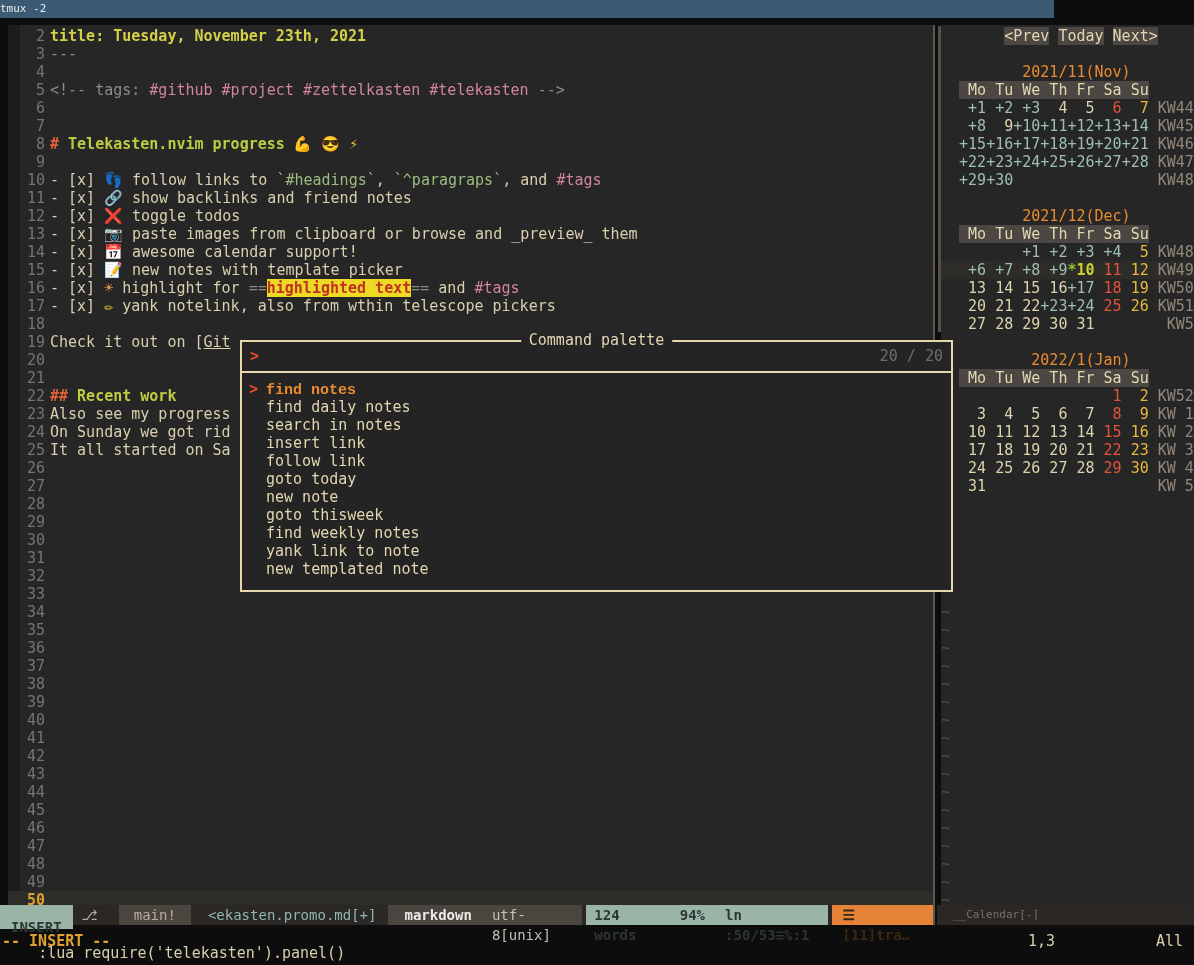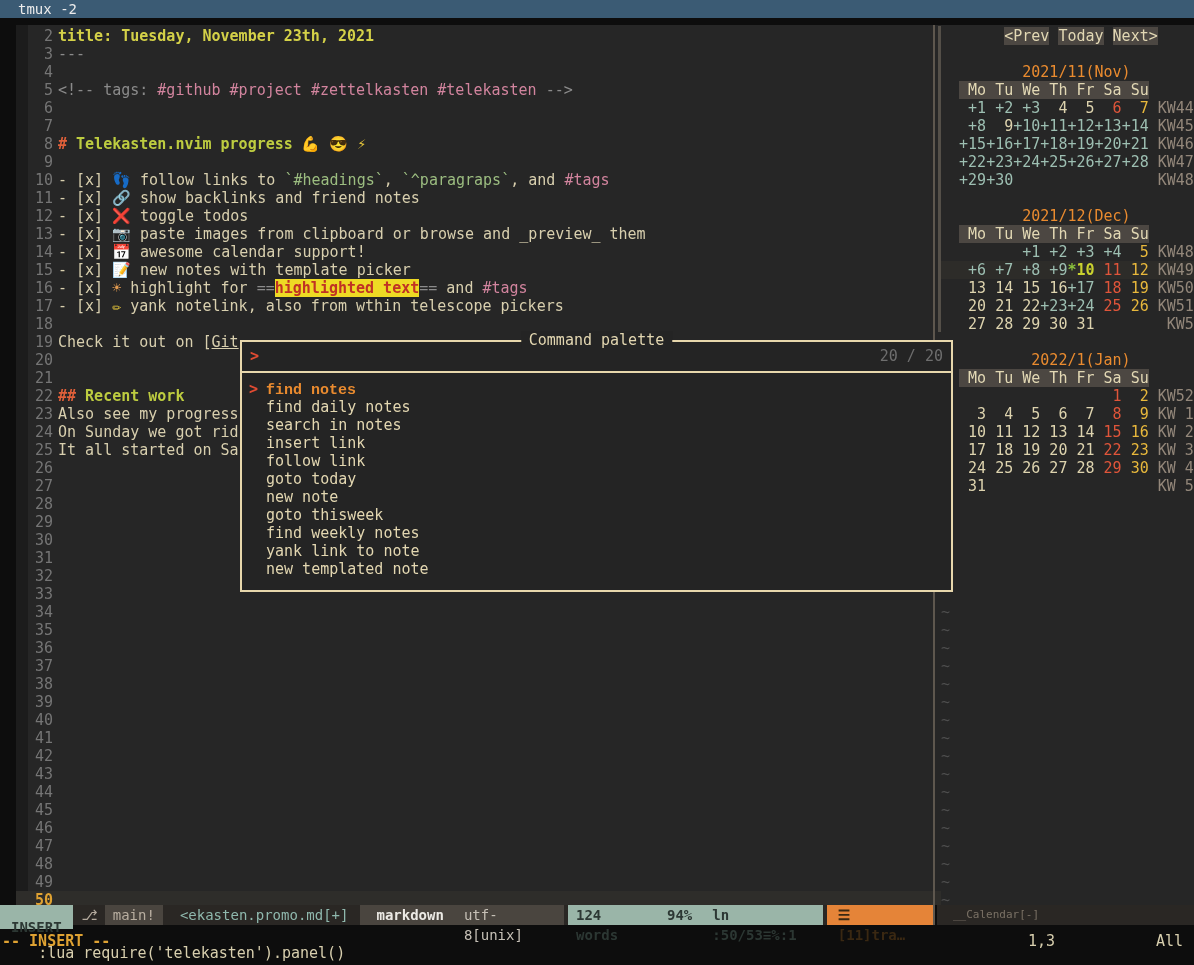--- a/index.html
+++ b/index.html
@@ -1,25 +1,25 @@
 <!DOCTYPE html>
 <html><head>
 <meta charset="utf-8">
 <style>
   * { margin:0; padding:0; box-sizing:border-box; }
   body { background:#000; }
   .screen { position:relative; width:1194px; height:965px; background:#0d0d0d;
             font-family:"DejaVu Sans Mono", monospace; overflow:hidden; }
 
   
-  .tmux-bar { position:absolute; top:0; left:0; width:1194px; height:18px;
-              background:#3b5b74; color:#ececec; font-size:14px; line-height:18px; padding-left:18px; }
-
-  
-  .editor-area { position:absolute; top:25px; left:16px; width:925px; height:880px;
+  .tmux-bar { position:absolute; top:0; left:0; width:1054px; height:18px;
+              background:#3b5b74; color:#ececec; font-size:11px; line-height:18px; padding-left:0; }
+
+  
+  .editor-area { position:absolute; top:25px; left:8px; width:925px; height:880px;
                  background:#262626; overflow:hidden; }
   .gutter-strip { position:absolute; top:0; left:0; width:12px; height:880px; background:#1c1c1c; }
   .lines { position:absolute; top:2px; left:0; width:100%; }
   .line { height:18px; font-size:15px; line-height:18px; white-space:pre; }
   .line .num { display:inline-block; width:37px; text-align:right; color:#757575; margin-right:5px; }
   .cursorline { background:#2e2d2a; }
   .cursorline .num { color:#dfa232; font-weight:bold; }
 
   .sg-t   { color:#d4d148; font-weight:bold; }
   .sg-c   { color:#8b8b8b; }
@@ -70,21 +70,21 @@
   .p-item { position:relative; height:18px; line-height:18px; font-size:15px;
             color:#e3d7b1; padding-left:24px; white-space:pre; }
   .p-marker { position:absolute; left:7px; color:#e14b32; font-weight:bold; }
   .p-item.sel .p-label { color:#ea8b2f; font-weight:bold;font-family:Liberation Mono, monospace; }
 
   
   .statusline { position:absolute; top:905px; left:0; width:933px; height:20px;
                 background:#2a2724; display:flex; align-items:stretch; font-size:14px; line-height:20px; }
   .st-mode  { background:#9ab5a8; color:#2c3733; font-weight:bold; padding:12px 11px; }
   .st-branch-icon { color:#b5ab9e; margin-left:9px; }
-  .st-branch { background:#4a453f; color:#b8aea0; padding:0 8px; margin-left:7px; }
+  .st-branch { background:#4a453f; color:#b8aea0; padding:0 15px; margin-left:21px; }
   .st-file  { color:#8fb8ad; margin-left:9px; padding:0 8px; }
   .st-ftblock { background:#4a453f; margin-left:4px; padding:0 16px; display:flex; gap:20px; }
   .st-ft  { color:#eceae5; font-weight:bold; }
   .st-enc { color:#c6c0b6; }
   .st-words { background:#9ab5a8; color:#2c3733; font-weight:bold; padding:0 8px; margin-left:4px;
               display:flex; gap:20px; }
   .st-tab { background:#e58438; color:#3a2812; font-weight:bold; padding:0 11px; margin-left:4px; }
   .cal-status { position:absolute; top:905px; left:937px; width:257px; height:20px;
                 background:#2a2724; color:#7a7165; font-size:11px; line-height:20px; padding-left:16px; }
 

